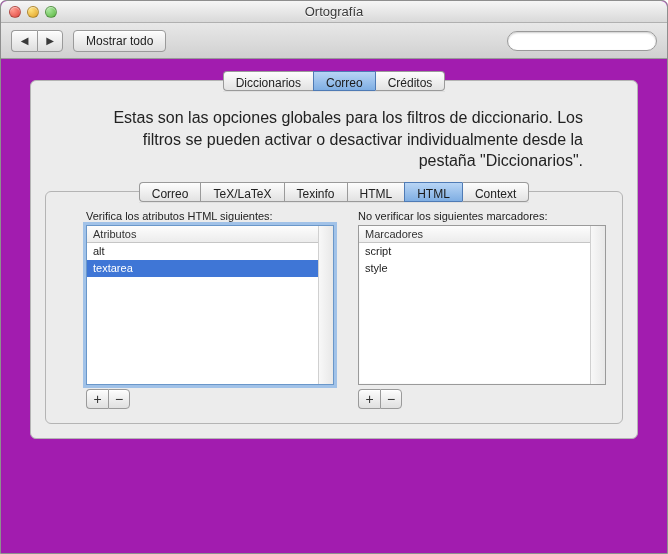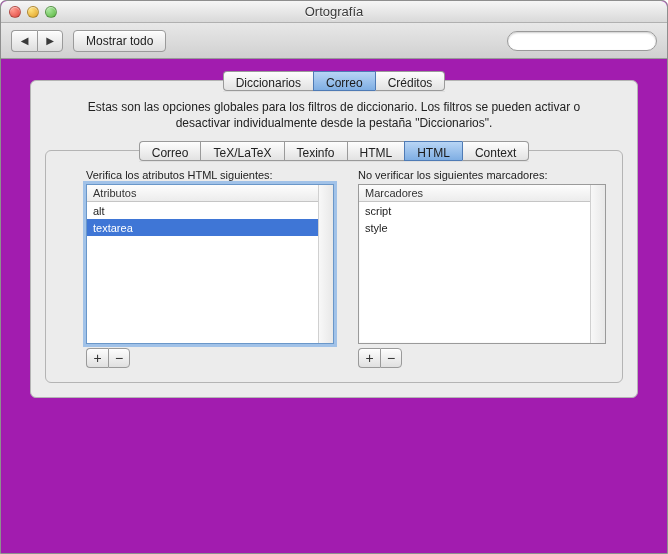--- a/index.html
+++ b/index.html
@@ -132,25 +132,26 @@
 
   .groupbox {
     border: 1px solid #b4b4b4;
     border-radius: 6px;
     background: #ececec;
     width: 608px;
     padding: 18px 14px 14px 14px;
     margin-top: 0;
   }
   .desc {
-    text-align: center;
-    font-size: 12px;
+    text-align: right;
+    font-size: 16px;
     color: #222;
     line-height: 1.35;
     padding: 0 40px 10px 40px;
+    margin-top: 8px;
   }
   .inner-tabs-wrap { text-align: center; margin-bottom: -11px; z-index: 2; position: relative; }
   .inner-group {
     border: 1px solid #b4b4b4;
     border-radius: 6px;
     background: #ececec;
     padding: 18px 16px 14px 16px;
   }
   .subdesc {
     font-size: 12px;

